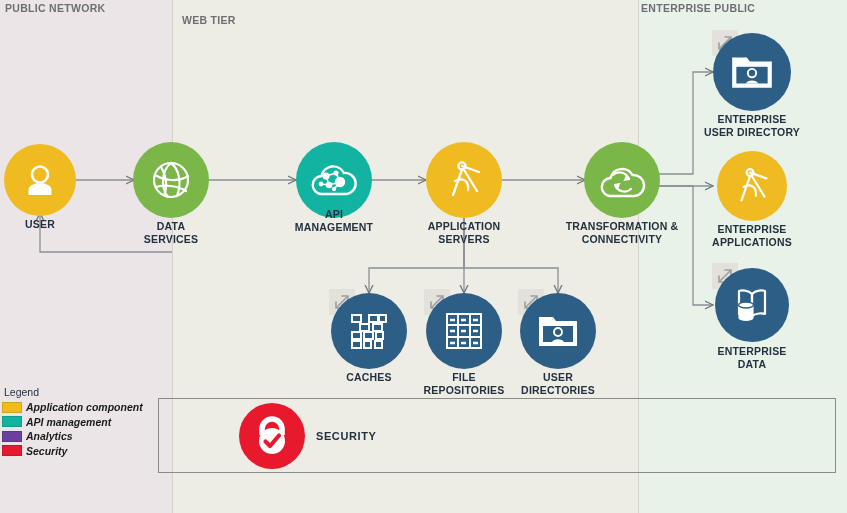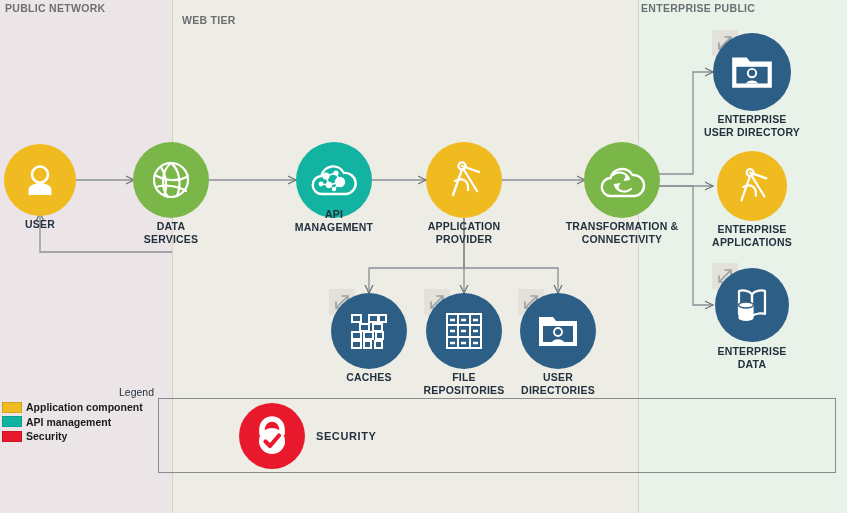--- a/index.html
+++ b/index.html
@@ -35,25 +35,25 @@
   
   #security-box{position:absolute;left:158px;top:398px;width:678px;height:75px;
                 border:1px solid #8a8a8a;background:transparent;box-sizing:border-box;}
   #security-disc{position:absolute;left:239px;top:403px;width:66px;height:66px;border-radius:50%;
                  background:#e8192c;display:flex;align-items:center;justify-content:center;}
   #security-label{position:absolute;left:316px;top:430px;font-size:11px;font-weight:bold;
                   color:#23313f;letter-spacing:.6px;}
 
   
   #legend{position:absolute;left:2px;top:386px;width:152px;}
-  #legend-title{font-size:10.5px;color:#23313f;margin:0 0 2px 2px;text-align:right;}
+  #legend-title{font-size:10.5px;color:#23313f;margin:0 0 2px 2px;}
   .legend-row{display:flex;align-items:center;height:14.5px;}
   .sw{width:20px;height:11px;margin-right:4px;flex:none;border:1px solid rgba(0,0,0,.12);box-sizing:border-box;}
   .sw-none{border:none;background:none;}
-  .legend-txt{font-size:10.5px;font-weight:bold;color:#1a1a1a;white-space:nowrap;}
+  .legend-txt{font-size:10.5px;font-weight:bold;color:#1a1a1a;white-space:nowrap;font-style:italic;}
 </style>
 </head>
 <body>
 
 <div id="canvas">
 
   <div class="zone" id="zone-public"></div>
   <div class="zone" id="zone-cloud"></div>
   <div class="zone" id="zone-enterprise"></div>
   <div class="zone-div" style="left:172px"></div>
@@ -150,21 +150,21 @@
         <g fill="none" stroke="#fff" stroke-width="2.3" stroke-linecap="round">
           <circle cx="21" cy="9" r="3.6"></circle>
           <path d="M21,12.5 L12,38"></path>
           <path d="M22.5,12 L36,34"></path>
           <path d="M21,9 L38,15"></path>
           <path d="M14,24 C22,20 28,24 27,33"></path>
         </g>
       </svg>
     </div>
     <div class="caption" style="top:40px">APPLICATION
-PROVIDER</div>
+SERVERS</div>
   </div>
 
   <div class="node" id="n-trans" style="left:622px;top:180px">
     <div class="disc" style="left:-38px;top:-38px;width:76px;height:76px;background:#7ab648">
       <svg width="50" height="44" viewBox="0 0 50 44">
         <path d="M14,38 a9,9 0 0 1 -0.5,-18 a12,12 0 0 1 22,-3 a9.5,9.5 0 0 1 2,21 Z" fill="none" stroke="#fff" stroke-width="2.4"></path>
         <g fill="none" stroke="#fff" stroke-width="2.2" stroke-linecap="round">
           <path d="M16,17 a10,10 0 0 1 16,4"></path>
           <path d="M29,16.5 L32.5,21.5 L27,22.5" fill="#fff" stroke-width="1"></path>
           <path d="M34,31 a10,10 0 0 1 -16,-4"></path>
@@ -334,19 +334,23 @@
     <div id="legend-rows">
         <div class="legend-row">
           <span class="sw" style="background: rgb(239, 187, 32);"></span>
           <span class="legend-txt">Application component</span>
         </div>
         <div class="legend-row">
           <span class="sw" style="background: rgb(18, 179, 160);"></span>
           <span class="legend-txt">API management</span>
         </div>
         <div class="legend-row">
+          <span class="sw" style="background: rgb(107, 63, 160);"></span>
+          <span class="legend-txt">Analytics</span>
+        </div>
+        <div class="legend-row">
           <span class="sw" style="background: rgb(232, 25, 44);"></span>
           <span class="legend-txt">Security</span>
         </div>
       </div>
   </div>
 
 </div>
 
 </body></html>

